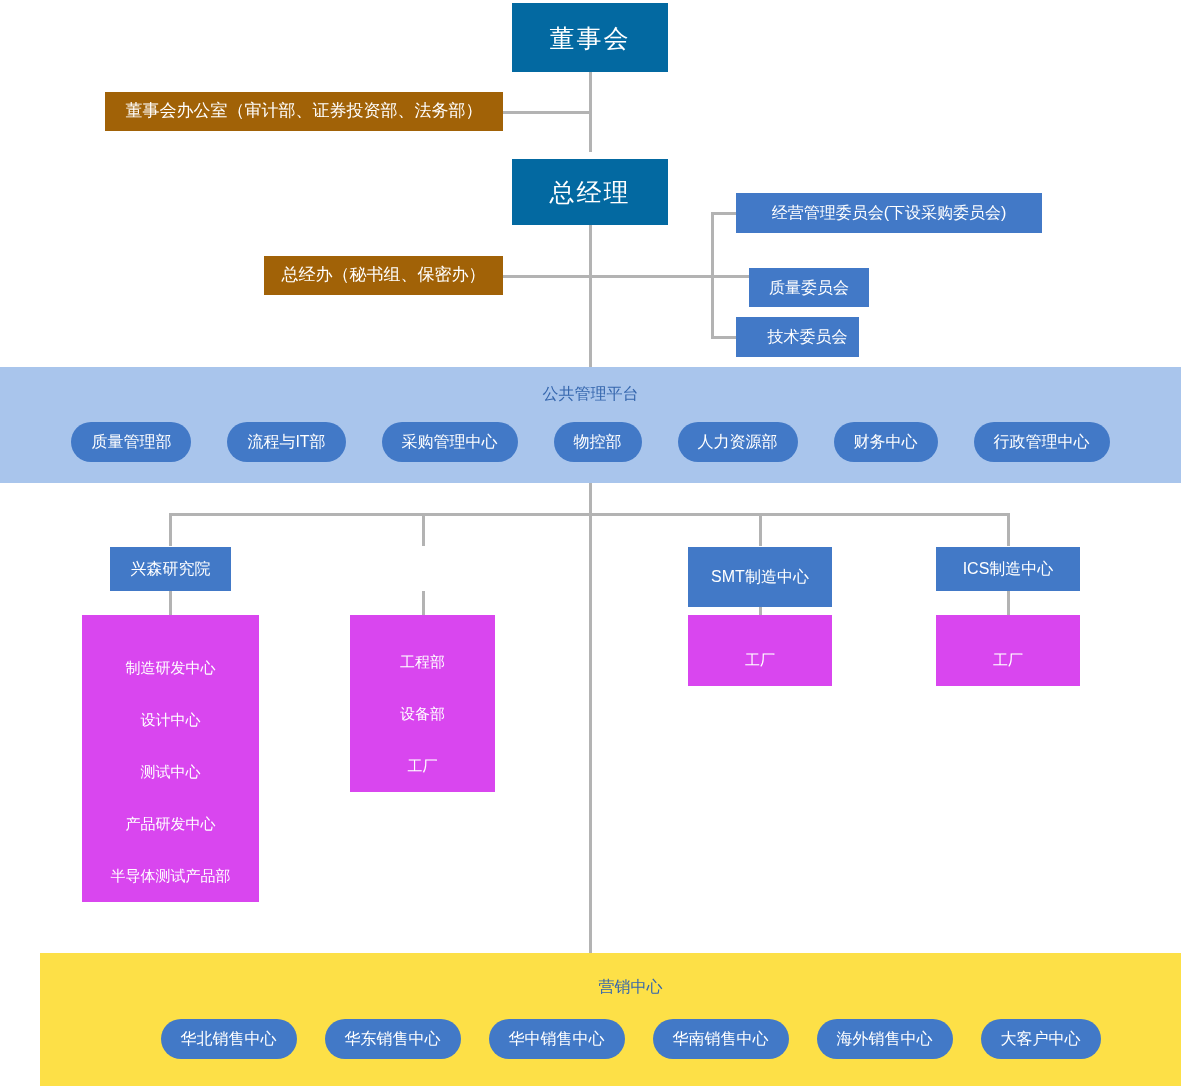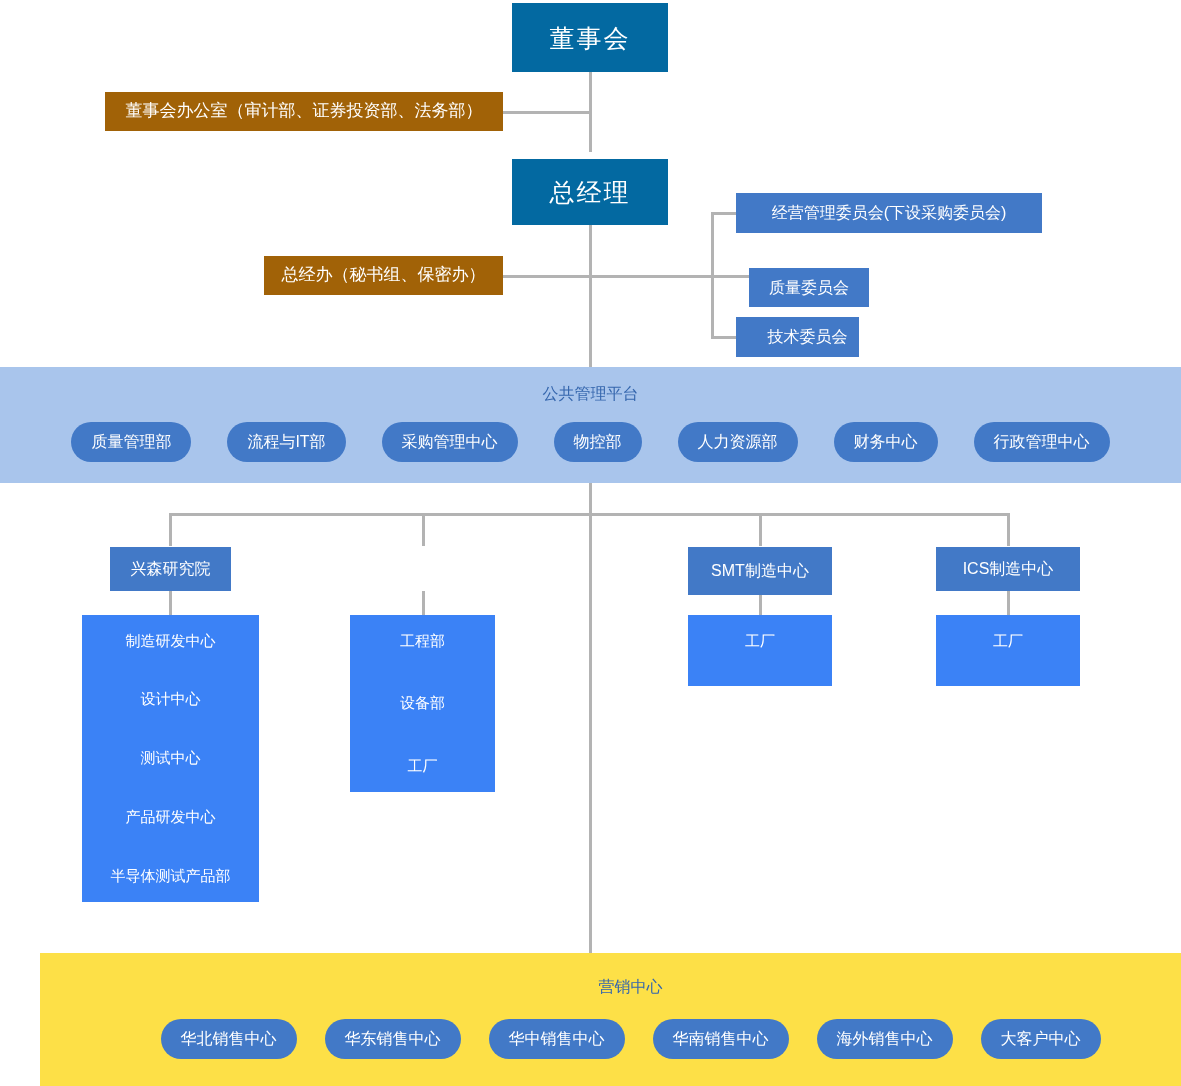--- a/index.html
+++ b/index.html
@@ -89,25 +89,25 @@
     padding: 0 20px;
     font-size: 16px;
     white-space: nowrap;
   }
   .pill-row-marketing { gap: 28px; }
 
   
   .panel {
     position: absolute;
     box-sizing: border-box;
-    background: #3b82f6;
+    background: #d946ef;
     display: flex;
     flex-direction: column;
     align-items: center;
-    justify-content: space-between;
+    justify-content: flex-end;
     color: #ffffff;
     font-size: 15px;
   }
   .panel-item {
     height: 52px;
     display: flex;
     align-items: center;
     justify-content: center;
     white-space: nowrap;
   }
@@ -162,21 +162,21 @@
       <div class="pill">流程与IT部</div>
       <div class="pill">采购管理中心</div>
       <div class="pill">物控部</div>
       <div class="pill">人力资源部</div>
       <div class="pill">财务中心</div>
       <div class="pill">行政管理中心</div>
     </div>
   </div>
 
   <div class="node node-blue-sm" style="left:110px; top:547px; width:121px; height:44px;">兴森研究院</div>
-  <div class="node node-blue-sm" style="left:688px; top:547px; width:144px; height:48px;">SMT制造中心</div>
+  <div class="node node-blue-sm" style="left:688px; top:547px; width:144px; height:60px;">SMT制造中心</div>
   <div class="node node-blue-sm" style="left:936px; top:547px; width:144px; height:44px;">ICS制造中心</div>
 
   <div class="panel" style="left:82px; top:615px; width:177px; height:287px;">
     <div class="panel-item">制造研发中心</div>
     <div class="panel-item">设计中心</div>
     <div class="panel-item">测试中心</div>
     <div class="panel-item">产品研发中心</div>
     <div class="panel-item">半导体测试产品部</div>
   </div>
 

